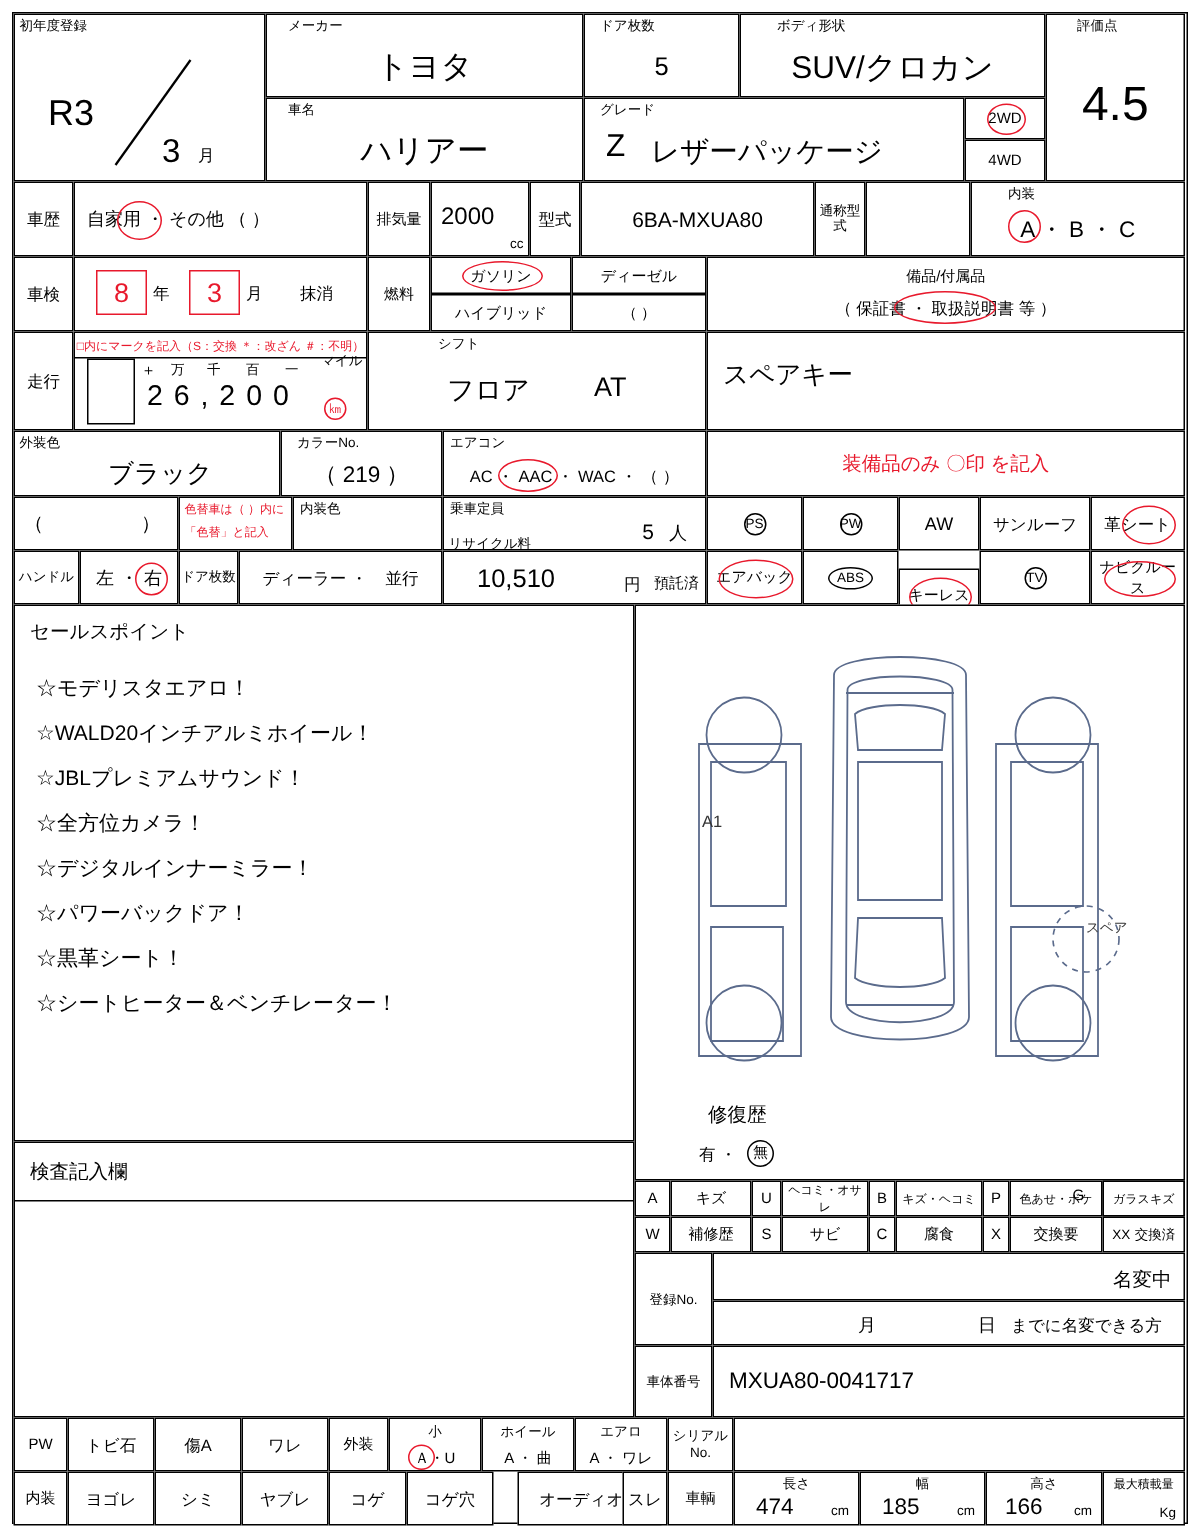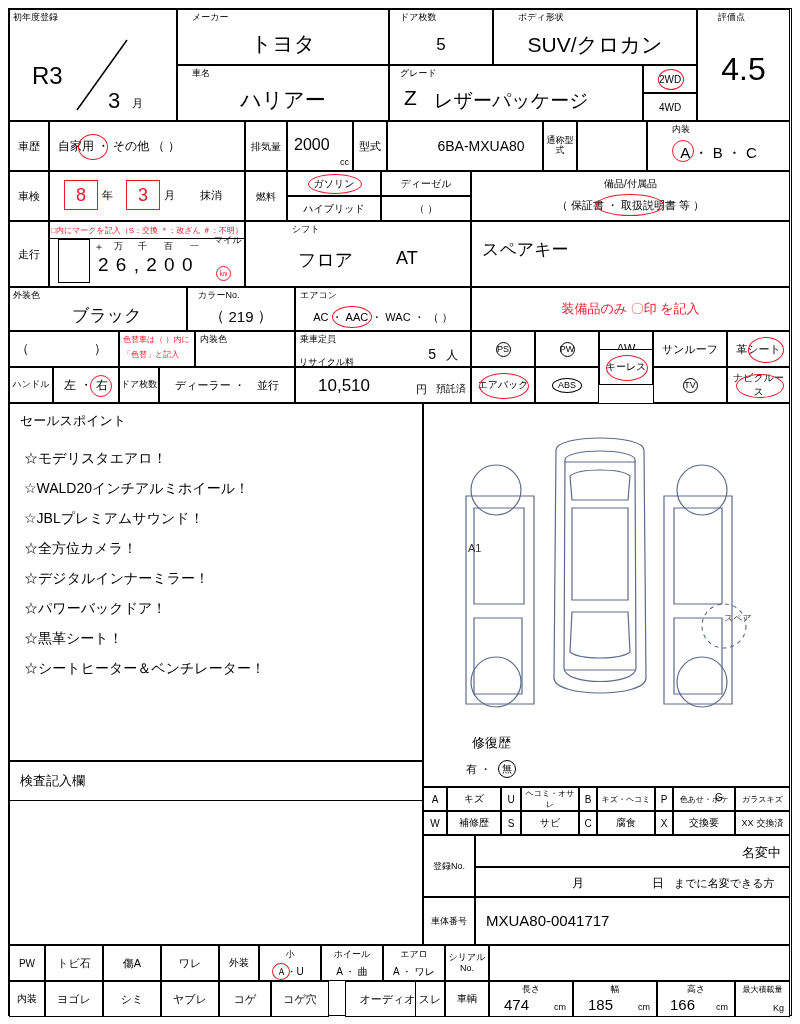--- a/index.html
+++ b/index.html
@@ -96,21 +96,21 @@
     <div class="center" style="position:absolute;left:0;top:0;width:100%;height:100%;font-size:10px;line-height:1.1;">排気量</div>
   </div>
   <div class="cell" style="left:278px;top:112px;width:66px;height:50px;">
     <div style="position:absolute;left:6px;top:14px;font-size:16px;">2000</div>
     <div style="position:absolute;right:3px;bottom:3px;font-size:9px;">cc</div>
   </div>
   <div class="cell" style="left:344px;top:112px;width:34px;height:50px;">
     <div class="center" style="position:absolute;left:0;top:0;width:100%;height:100%;font-size:11px;">型式</div>
   </div>
   <div class="cell" style="left:378px;top:112px;width:156px;height:50px;">
-    <div class="center" style="position:absolute;left:0;top:0;width:100%;height:100%;font-size:14px;margin-left:16px;">6BA-MXUA80</div>
+    <div class="center" style="position:absolute;left:0;top:0;width:100%;height:100%;font-size:14px;">6BA-MXUA80</div>
   </div>
   <div class="cell" style="left:534px;top:112px;width:34px;height:50px;">
     <div class="center" style="position:absolute;left:0;top:0;width:100%;height:100%;font-size:9px;line-height:1.1;">通称型式</div>
   </div>
   <div class="cell" style="left:568px;top:112px;width:70px;height:50px;"></div>
   <div class="cell" style="left:638px;top:112px;width:143px;height:50px;">
     <span class="tl" style="left:24px;">内装</span>
     <div class="center" style="position:absolute;left:0;top:14px;width:100%;height:34px;font-size:15px;">A ・ B ・ C</div>
     <div class="ov" style="left:24px;top:18px;width:22px;height:22px;"></div>
   </div>
@@ -265,21 +265,21 @@
 
   <div style="position:absolute;left:290px;top:347px;font-size:9px;">リサイクル料</div>
 
   <div class="cell center" style="left:462px;top:358px;width:64px;height:36px;font-size:10px;">
     <span>エアバック</span>
     <div class="ov" style="left:7px;top:5px;width:50px;height:26px;"></div>
   </div>
   <div class="cell center" style="left:526px;top:358px;width:64px;height:36px;">
     <span class="circle" style="width:30px;">ABS</span>
   </div>
-  <div class="cell center" style="left:590px;top:340px;width:54px;height:36px;font-size:10px;">
+  <div class="cell center" style="left:590px;top:370px;width:54px;height:36px;font-size:10px;">
     <span>キーレス</span>
     <div class="ov" style="left:6px;top:5px;width:42px;height:26px;"></div>
   </div>
   <div class="cell center" style="left:644px;top:358px;width:74px;height:36px;">
     <span class="circle">TV</span>
   </div>
   <div class="cell center" style="left:718px;top:358px;width:63px;height:36px;font-size:10px;">
     <span>ナビクルース</span>
     <div class="ov" style="left:8px;top:6px;width:48px;height:24px;"></div>
   </div>

